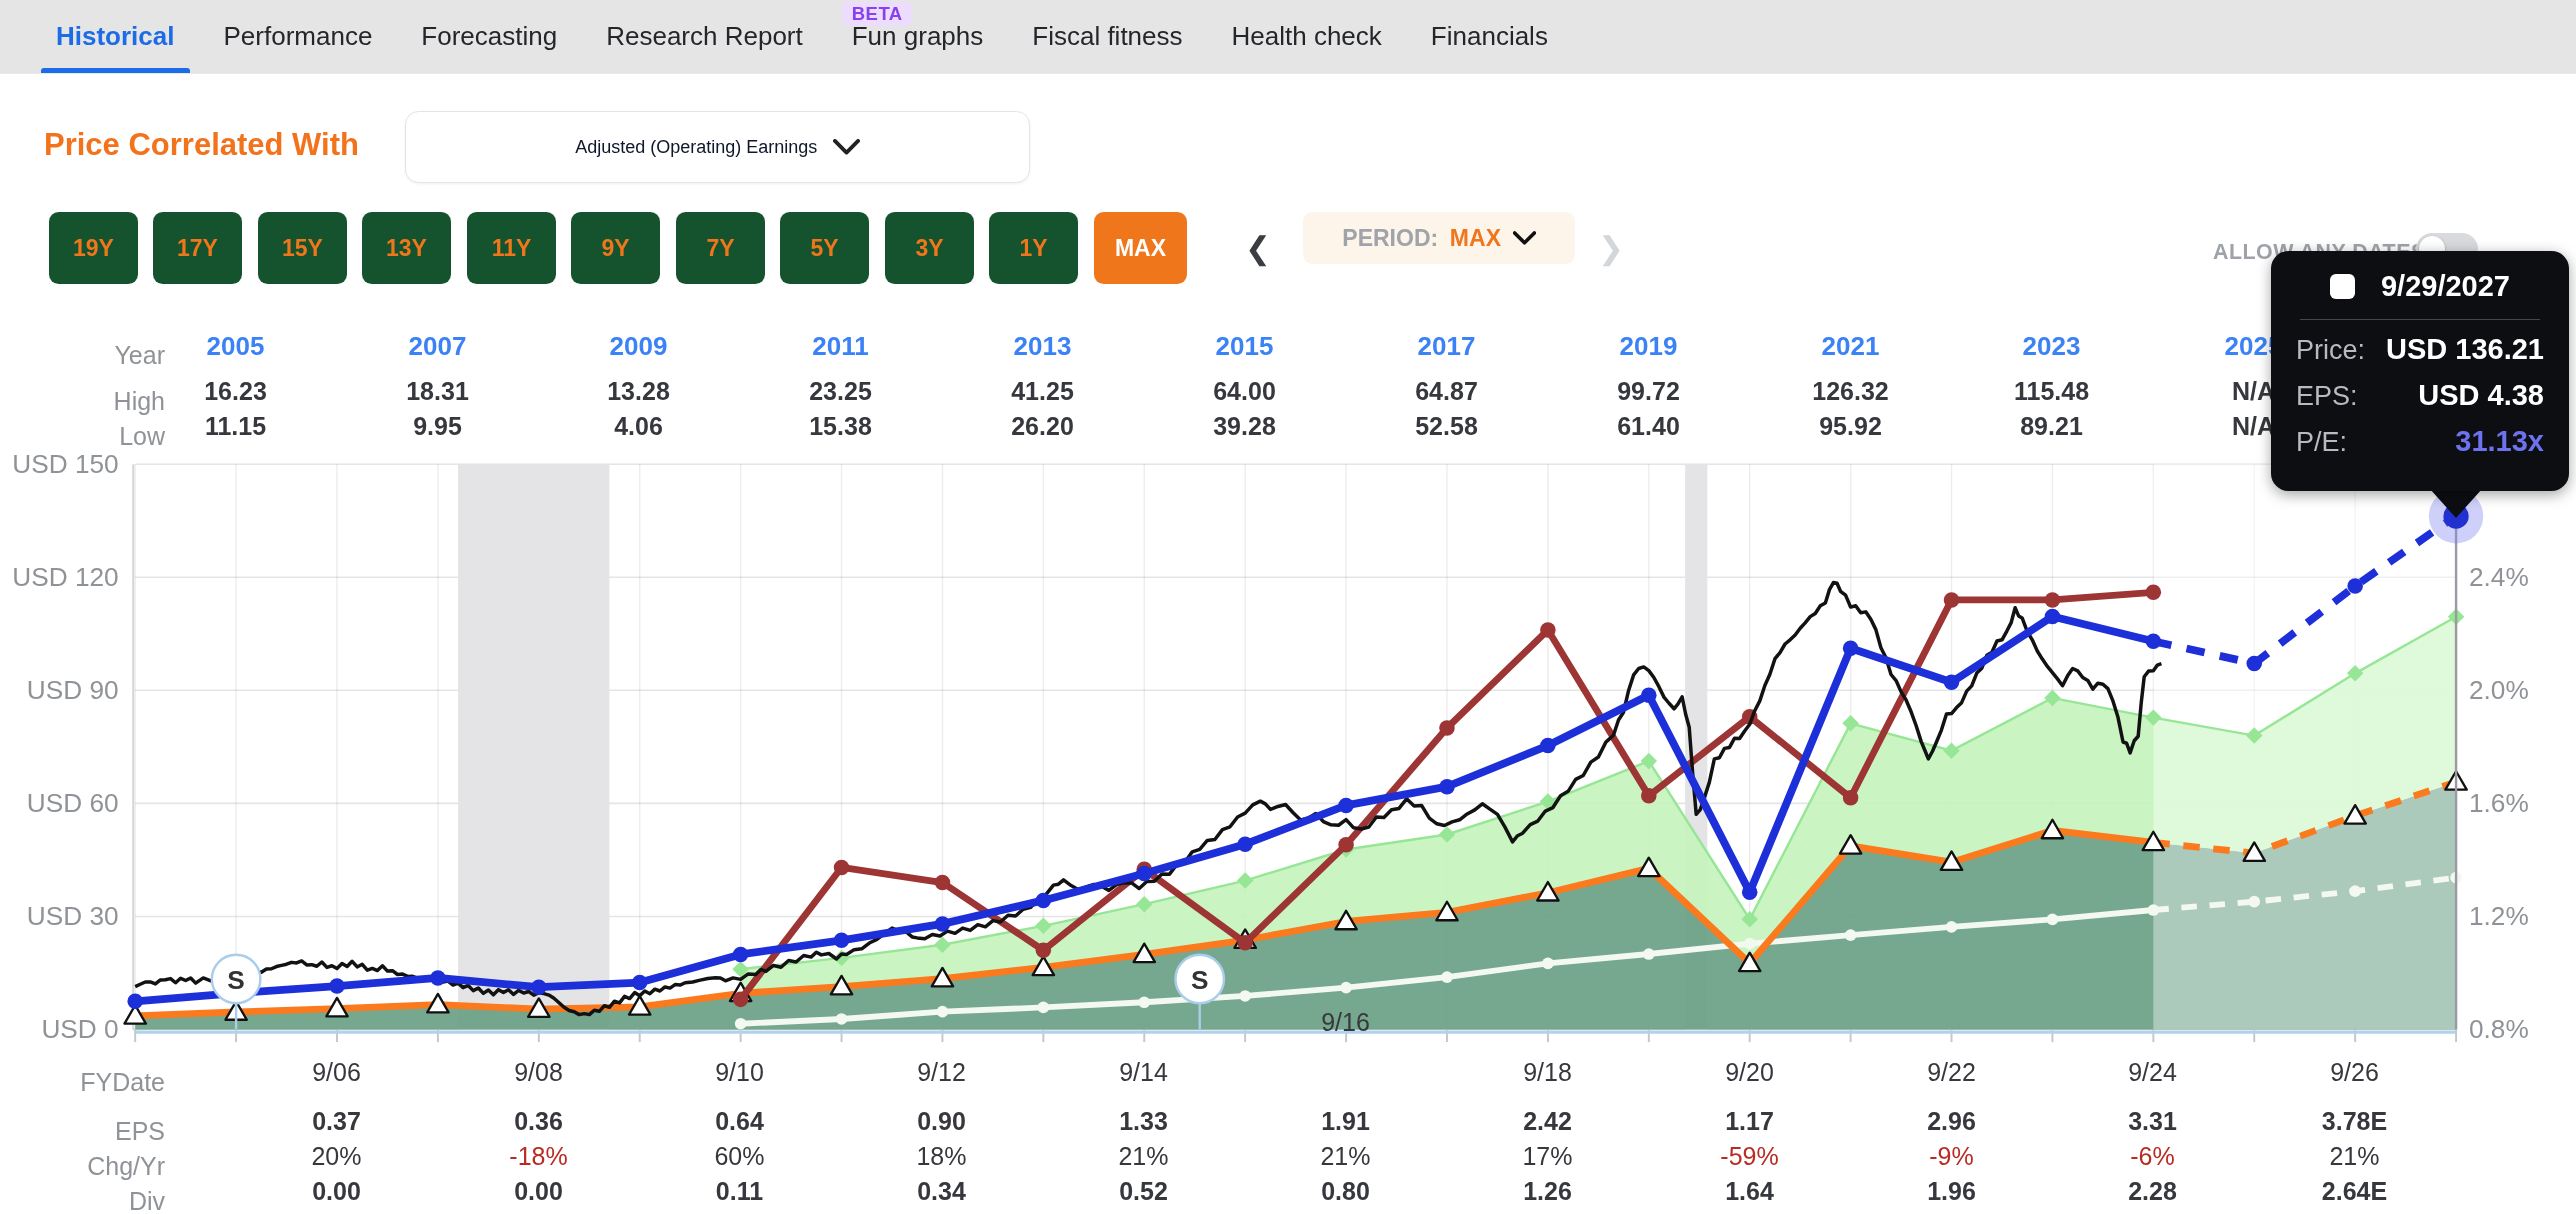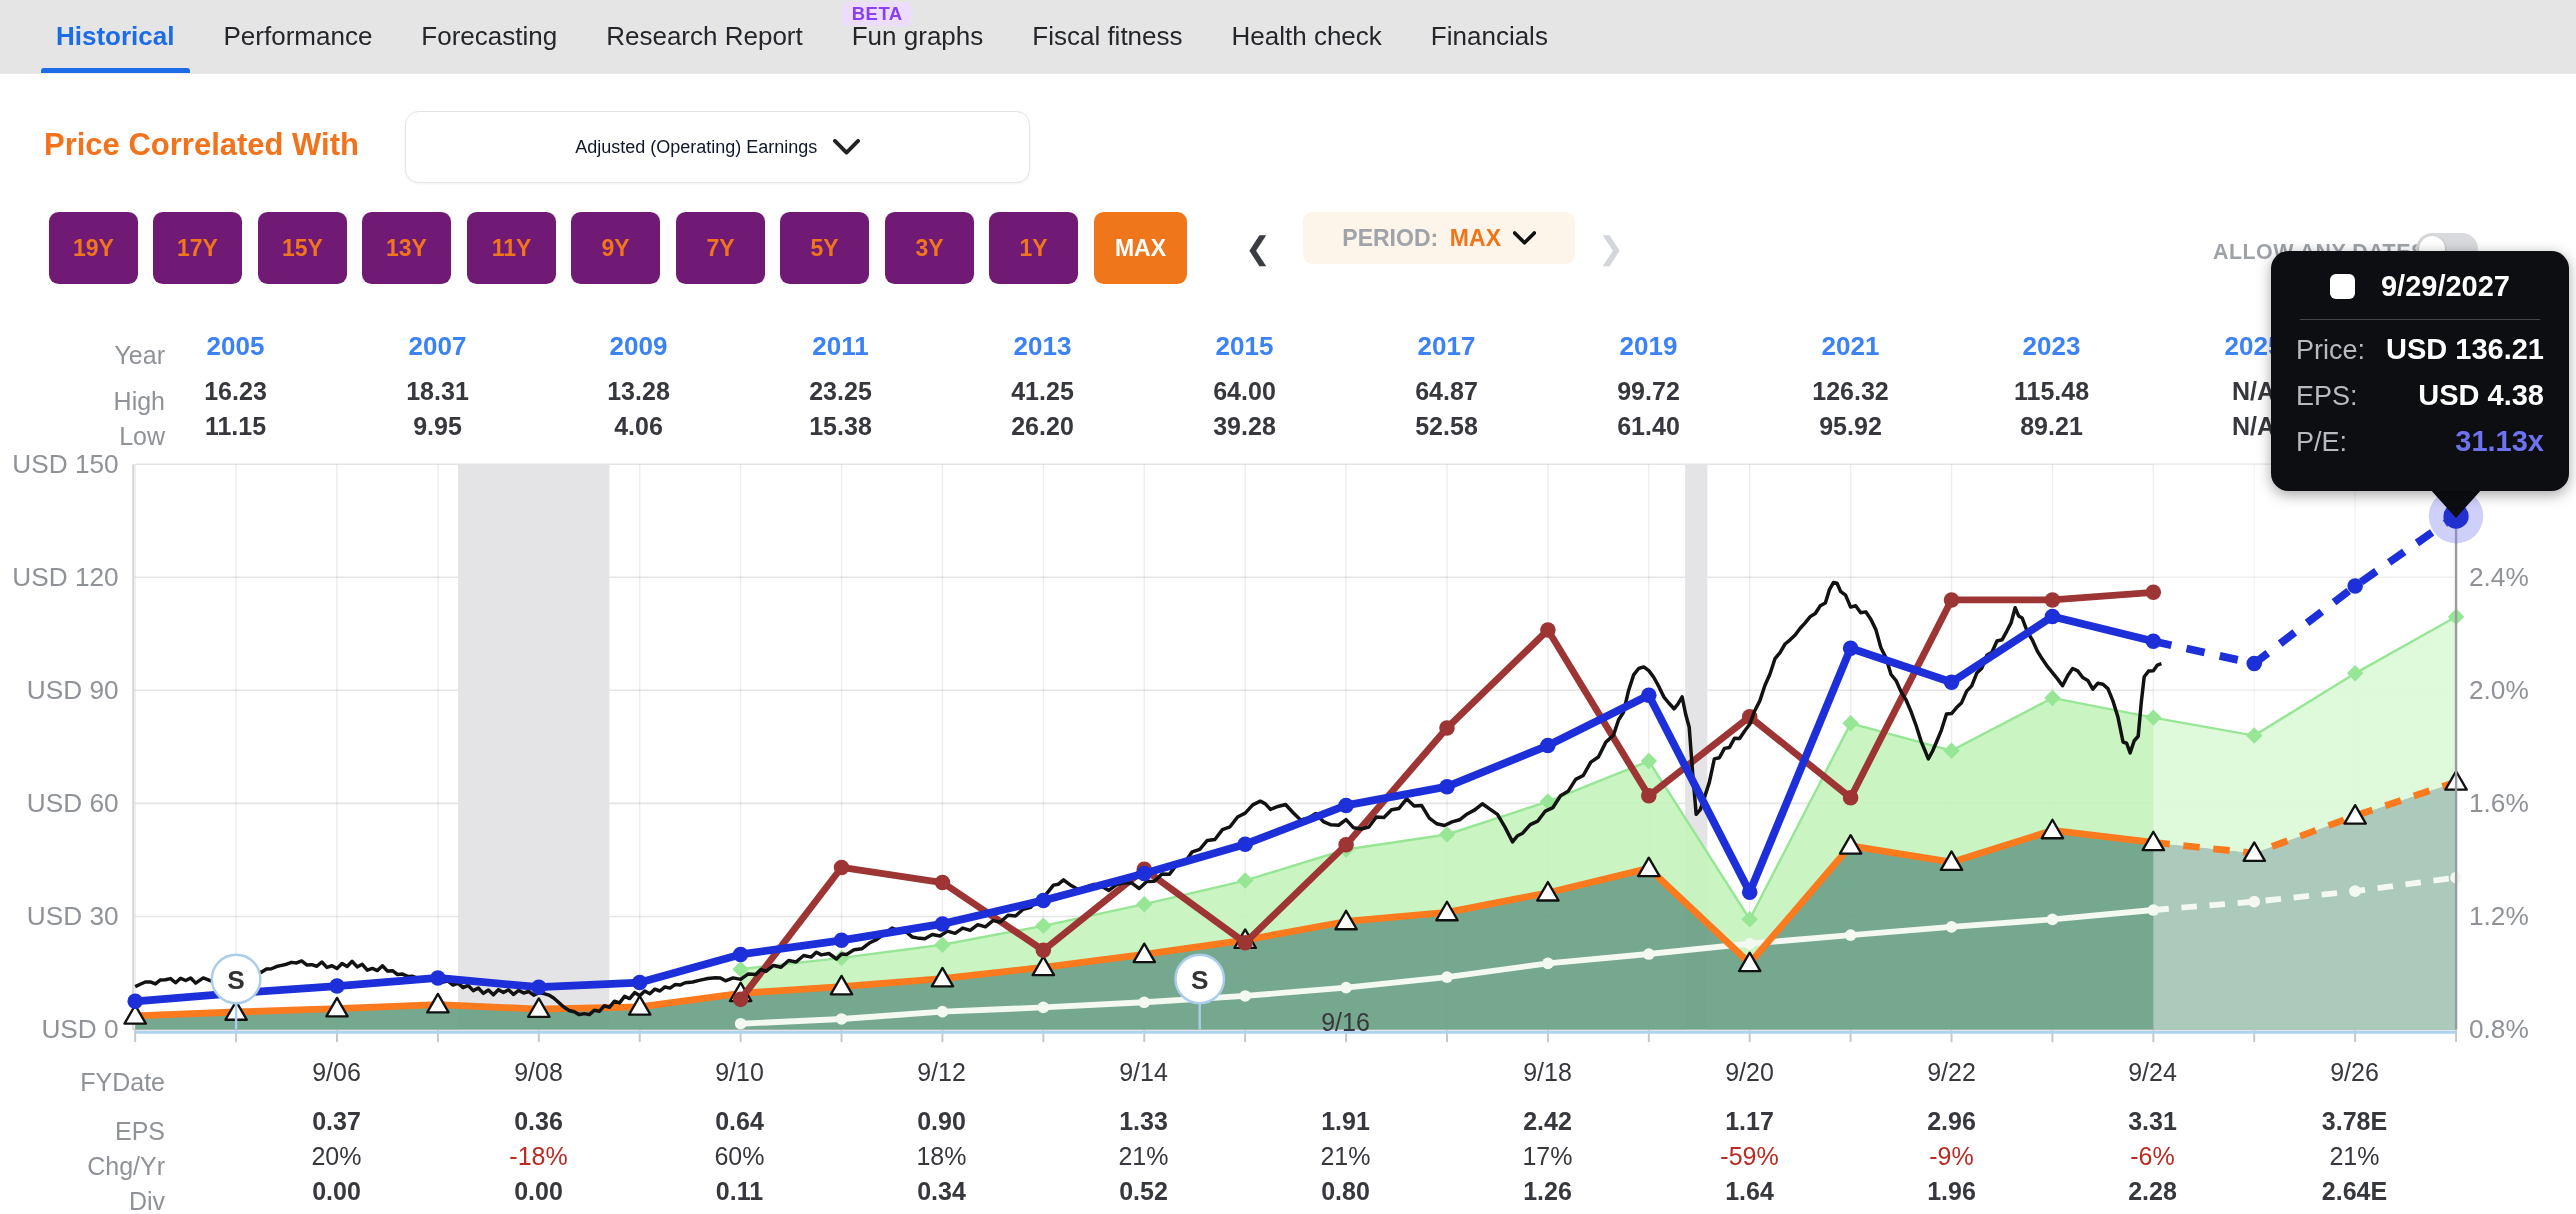--- a/index.html
+++ b/index.html
@@ -18,21 +18,21 @@
        font-weight:700;padding:1px 9.7px;border-radius:5.8px;letter-spacing:0.5px;}
 
   
   .page-title{position:absolute;left:44px;top:127px;font-size:31px;font-weight:700;color:#f2731c;margin:0;}
   .metric-dd{position:absolute;left:405px;top:111px;width:625px;height:72px;background:#fff;
        border:1.9px solid #e3e4e8;border-radius:13.6px;box-shadow:0 1px 2.9px rgba(0,0,0,.06);
        display:flex;align-items:center;justify-content:center;gap:15.5px;cursor:pointer;box-sizing:border-box;}
   .metric-dd span{font-size:18px;color:#0f172a;font-weight:500;}
 
   .range-row{position:absolute;left:0;top:212px;width:2576px;height:72px;z-index:1;}
-  .range-btn{position:absolute;top:0;width:89px;height:72px;background:#701a75;border-radius:9.7px;
+  .range-btn{position:absolute;top:0;width:89px;height:72px;background:#14532d;border-radius:9.7px;
        display:flex;align-items:center;justify-content:center;font-size:23px;font-weight:700;color:#f0761c;cursor:pointer;}
   .range-btn.max{background:#f0761c;color:#fff;width:93px;}
   .chev{position:absolute;top:0;height:72px;display:flex;align-items:center;font-size:31px;cursor:pointer;}
   .chev.prev{left:1245px;color:#3a3d42;}
   .chev.next{left:1598px;color:#d3d6da;}
   .period-box{position:absolute;left:1303px;top:0;width:272px;height:52px;background:#fdf4ea;border-radius:9.7px;
        display:flex;align-items:center;justify-content:center;gap:11.7px;cursor:pointer;}
   .period-box .plabel{font-size:23px;color:#a0a4aa;font-weight:600;}
   .period-box .pvalue{font-size:23px;color:#f0761c;font-weight:700;}
 

